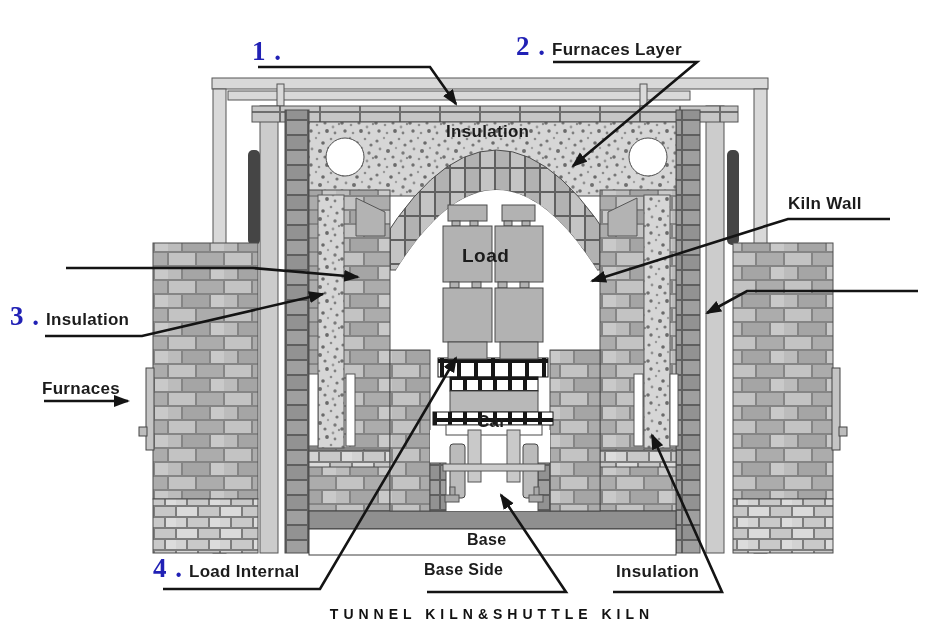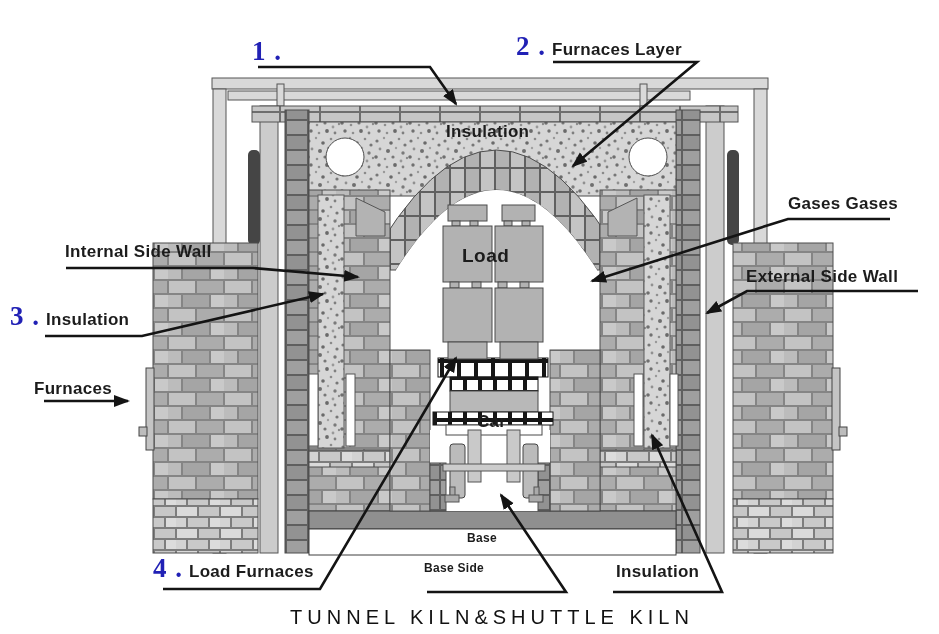--- a/index.html
+++ b/index.html
@@ -4,23 +4,23 @@
 <style>
   html,body{margin:0;padding:0;background:#fff;}
   #stage{position:relative;width:939px;height:634px;background:#fff;overflow:hidden;
          font-family:"Liberation Sans",sans-serif;}
   svg{position:absolute;left:0;top:0;}
   .lbl{position:absolute;display:flex;align-items:baseline;white-space:nowrap;
        font-weight:bold;font-size:17px;color:#1c1c1c;letter-spacing:.3px;}
   .lbl .num{font-family:"Liberation Serif",serif;font-weight:bold;font-size:27px;
             color:#2121b5;margin-right:6px;letter-spacing:1px;}
   .lbl.big{font-size:19px;letter-spacing:.5px;}
-  .lbl.mid{font-size:12px;}
+  .lbl.mid{font-size:16px;}
   #title{position:absolute;left:492px;top:606px;transform:translateX(-50%);
-         font-weight:normal;font-size:20px;letter-spacing:5px;color:#111;white-space:nowrap;}
+         font-weight:bold;font-size:14px;letter-spacing:5px;color:#111;white-space:nowrap;}
 </style>
 </head>
 <body>
 
 <div id="stage">
 
 <svg width="939" height="634" viewBox="0 0 939 634">
   <defs>
     <marker id="arr" markerWidth="17" markerHeight="13" refX="14" refY="6" orient="auto" markerUnits="userSpaceOnUse">
       <path d="M0,0 L16,6 L0,12 Z" fill="#141414"></path>
@@ -204,49 +204,43 @@
     <span class="num">1 .</span>
   </div>
   <div class="lbl" style="left:516px;top:31px">
     <span class="num">2 .</span>
     <span>Furnaces Layer</span>
   </div>
   <div class="lbl" style="left:446px;top:122px">
     <span>Insulation</span>
   </div>
   <div class="lbl" style="left:788px;top:194px">
-    <span>Gases Gases</span>
-  </div>
-  <div class="lbl" style="left:65px;top:242px">
-    <span>Internal Side Wall</span>
+    <span>Kiln Wall</span>
   </div>
   <div class="lbl" style="left:10px;top:301px">
     <span class="num">3 .</span>
     <span>Insulation</span>
   </div>
-  <div class="lbl" style="left:34px;top:379px">
+  <div class="lbl" style="left:42px;top:379px">
     <span>Furnaces</span>
-  </div>
-  <div class="lbl" style="left:746px;top:267px">
-    <span>External Side Wall</span>
   </div>
   <div class="lbl big" style="left:462px;top:245px">
     <span>Load</span>
   </div>
   <div class="lbl" style="left:477px;top:412px">
     <span>Car</span>
   </div>
   <div class="lbl mid" style="left:467px;top:531px">
     <span>Base</span>
   </div>
   <div class="lbl mid" style="left:424px;top:561px">
     <span>Base Side</span>
   </div>
   <div class="lbl" style="left:616px;top:562px">
     <span>Insulation</span>
   </div>
   <div class="lbl" style="left:153px;top:553px">
     <span class="num">4 .</span>
-    <span>Load Furnaces</span>
+    <span>Load Internal</span>
   </div>
 
   <div id="title">TUNNEL KILN&amp;SHUTTLE KILN</div>
 </div>
 
 </body></html>

